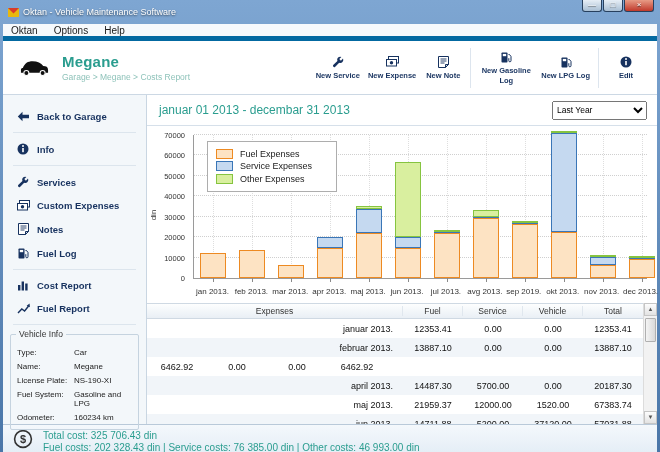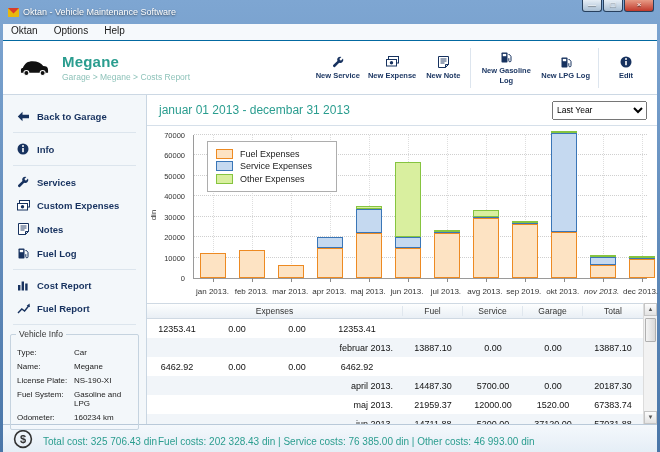--- a/index.html
+++ b/index.html
@@ -7,21 +7,21 @@
   .window { width:660px; height:452px; background:linear-gradient(#7ea6d2,#4a76a8); padding:0 3px 4px; position:relative; overflow:hidden; }
 
   
   .titlebar { height:15px; display:flex; align-items:center; padding:12px 5px; color:#fff; font-size:9px; text-shadow:0 1px 2px rgba(0,0,0,.6); position:relative; }
   .titlebar .app-icon { width:11px; height:11px; margin-right:4px; display:inline-flex; }
   .win-controls { position:absolute; right:3px; top:0; display:flex; }
   .win-btn { width:20px; height:12px; border:1px solid #27405e; border-top:none; border-radius:0 0 3px 3px; background:linear-gradient(#e6eef6,#a9bfd4); color:#fff; font-size:8px; line-height:10px; text-align:center; margin-left:1px; text-shadow:0 1px 1px rgba(0,0,0,.7); }
   .win-btn.close { width:30px; background:linear-gradient(#e79b85,#c0392b); }
 
   
-  .menubar { height:17px; background:#f6f9fc; border-bottom:1px solid #0369a1; display:flex; font-size:10px; color:#1a1a1a; }
+  .menubar { height:17px; background:#f6f9fc; border-bottom:5px solid #0369a1; display:flex; align-items:center; font-size:10px; color:#1a1a1a; }
   .menu-item { padding:1px 8px; }
 
   .content { background:#fff; height:433px; display:flex; flex-direction:column; }
 
   
   .header { height:54px; display:flex; align-items:center; border-bottom:1px solid #ccd8e4; background:#fff; position:relative; }
   .car-wrap { margin:0 12px 0 16px; display:flex; }
   .vh-title { font-size:15px; color:#2a9d8f; font-weight:bold; letter-spacing:.2px; }
   .vh-crumb { font-size:8.5px; color:#8fc3ba; margin-top:2px; }
   .toolbar { margin-left:auto; display:flex; align-items:center; padding-right:8px; }
@@ -73,21 +73,21 @@
   .trow.alt { background:#f1f5f9; }
   .cell-month { flex:1; text-align:right; padding-right:10px; }
   .cell-num { width:60px; flex:none; text-align:center; }
   .tbl-scroll { width:14px; flex:none; background:#f2f2f2; border-left:1px solid #dcdcdc; position:relative; }
   .scr-btn { position:absolute; left:0; right:0; height:13px; background:linear-gradient(#fdfdfd,#e2e2e2); border:1px solid #c5c5c5; font-size:6px; color:#555; text-align:center; line-height:11px; }
   .scr-up { top:0; } .scr-down { bottom:0; }
   .scr-thumb { position:absolute; top:15px; left:1px; right:1px; height:24px; background:linear-gradient(90deg,#f4f4f4,#d9d9d9); border:1px solid #b0b0b0; border-radius:1px; }
 
   
   .statusbar { height:33px; background:linear-gradient(#f4f8fc,#e2ecf5); border-top:1px solid #b9c9d9; display:flex; align-items:center; padding:0 10px; gap:10px; }
-  .sb-lines { display:flex; gap:1px; }
+  .sb-lines { display:flex; flex-direction:column; gap:1px; }
   .sb-total { font-size:10px; color:#2a9d8f; }
   .sb-details { font-size:10px; color:#2a9d8f; }
 </style>
 </head>
 <body>
 
 <div class="window">
   <div class="titlebar">
     <span class="app-icon">
         <svg width="11" height="11" viewBox="0 0 12 12">
@@ -396,36 +396,37 @@
               <div class="xlab" style="left: 35.4583px;">jan 2013.</div>
               <div class="xlab" style="left: 74.375px;">feb 2013.</div>
               <div class="xlab" style="left: 113.292px;">mar 2013.</div>
               <div class="xlab" style="left: 152.208px;">apr 2013.</div>
               <div class="xlab" style="left: 191.125px;">maj 2013.</div>
               <div class="xlab" style="left: 230.042px;">jun 2013.</div>
               <div class="xlab" style="left: 268.958px;">jul 2013.</div>
               <div class="xlab" style="left: 307.875px;">avg 2013.</div>
               <div class="xlab" style="left: 346.792px;">sep 2019.</div>
               <div class="xlab" style="left: 385.708px;">okt 2013.</div>
-              <div class="xlab" style="left: 424.625px; font-style: italic;">nov 2013.</div>
+              <div class="xlab" style="left: 424.625px;">nov 2013.</div>
               <div class="xlab" style="left: 463.542px;">dec 2013.</div>
             </div>
         </div>
 
         <div class="table-wrap">
           <div class="tbl">
             <div class="tbl-head" id="tbl-head">
                 <div class="th col-exp">Expenses</div>
                 <div class="th col-num">Fuel</div>
                 <div class="th col-num">Service</div>
-                <div class="th col-num">Garage</div>
+                <div class="th col-num">Vehicle</div>
                 <div class="th col-num">Total</div>
               </div>
             <div id="tbl-body">
                 <div class="trow">
+                  <div class="cell-month">januar 2013.</div>
                   <div class="cell-num">12353.41</div>
                   <div class="cell-num">0.00</div>
                   <div class="cell-num">0.00</div>
                   <div class="cell-num">12353.41</div>
                 </div>
                 <div class="trow alt">
                   <div class="cell-month">februar 2013.</div>
                   <div class="cell-num">13887.10</div>
                   <div class="cell-num">0.00</div>
                   <div class="cell-num">0.00</div>

